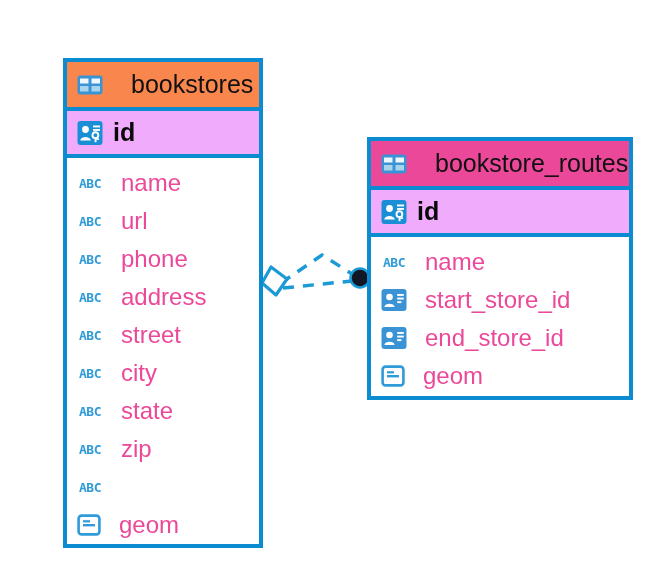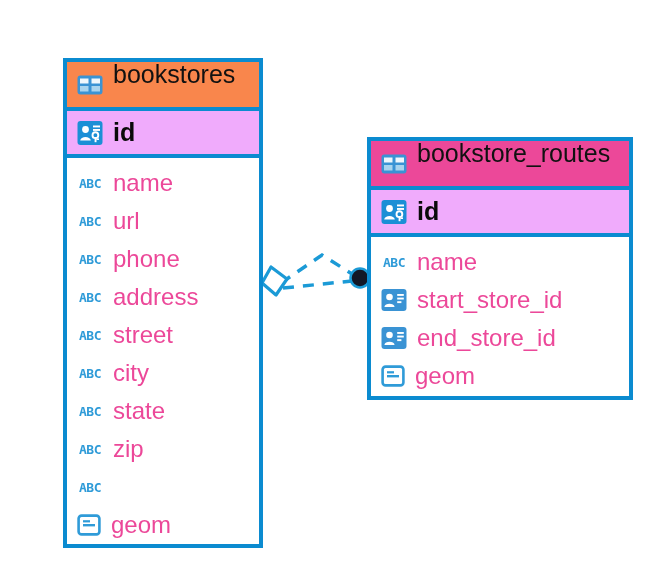--- a/index.html
+++ b/index.html
@@ -37,21 +37,22 @@
   #entity-bookstore-routes {
     left: 367px;
     top: 137px;
     width: 266px;
     height: 263px;
   }
 
   .entity-header {
     box-sizing: border-box;
     display: flex;
-    gap: 10px;
+    align-items: center;
+    gap: 28px;
     padding: 0 10px;
     height: 49px;
     border-bottom: 4px solid #0b8bd0;
   }
   .entity-header.accent-orange { background: #f9864c; }
   .entity-header.accent-grey  { background: #ec4899; }
   .entity-title {
     font-size: 25px;
     color: #111111;
     line-height: 1;
@@ -74,21 +75,21 @@
     color: #0a0a0a;
     line-height: 1;
   }
 
   .fields {
     padding: 6px 10px 8px 10px;
   }
   .field-row {
     display: flex;
     align-items: center;
-    gap: 10px;
+    gap: 18px;
     height: 38px;
   }
   .field-label {
     font-size: 24px;
     color: #ec4899;
     line-height: 1;
     white-space: nowrap;
   }
 
   

